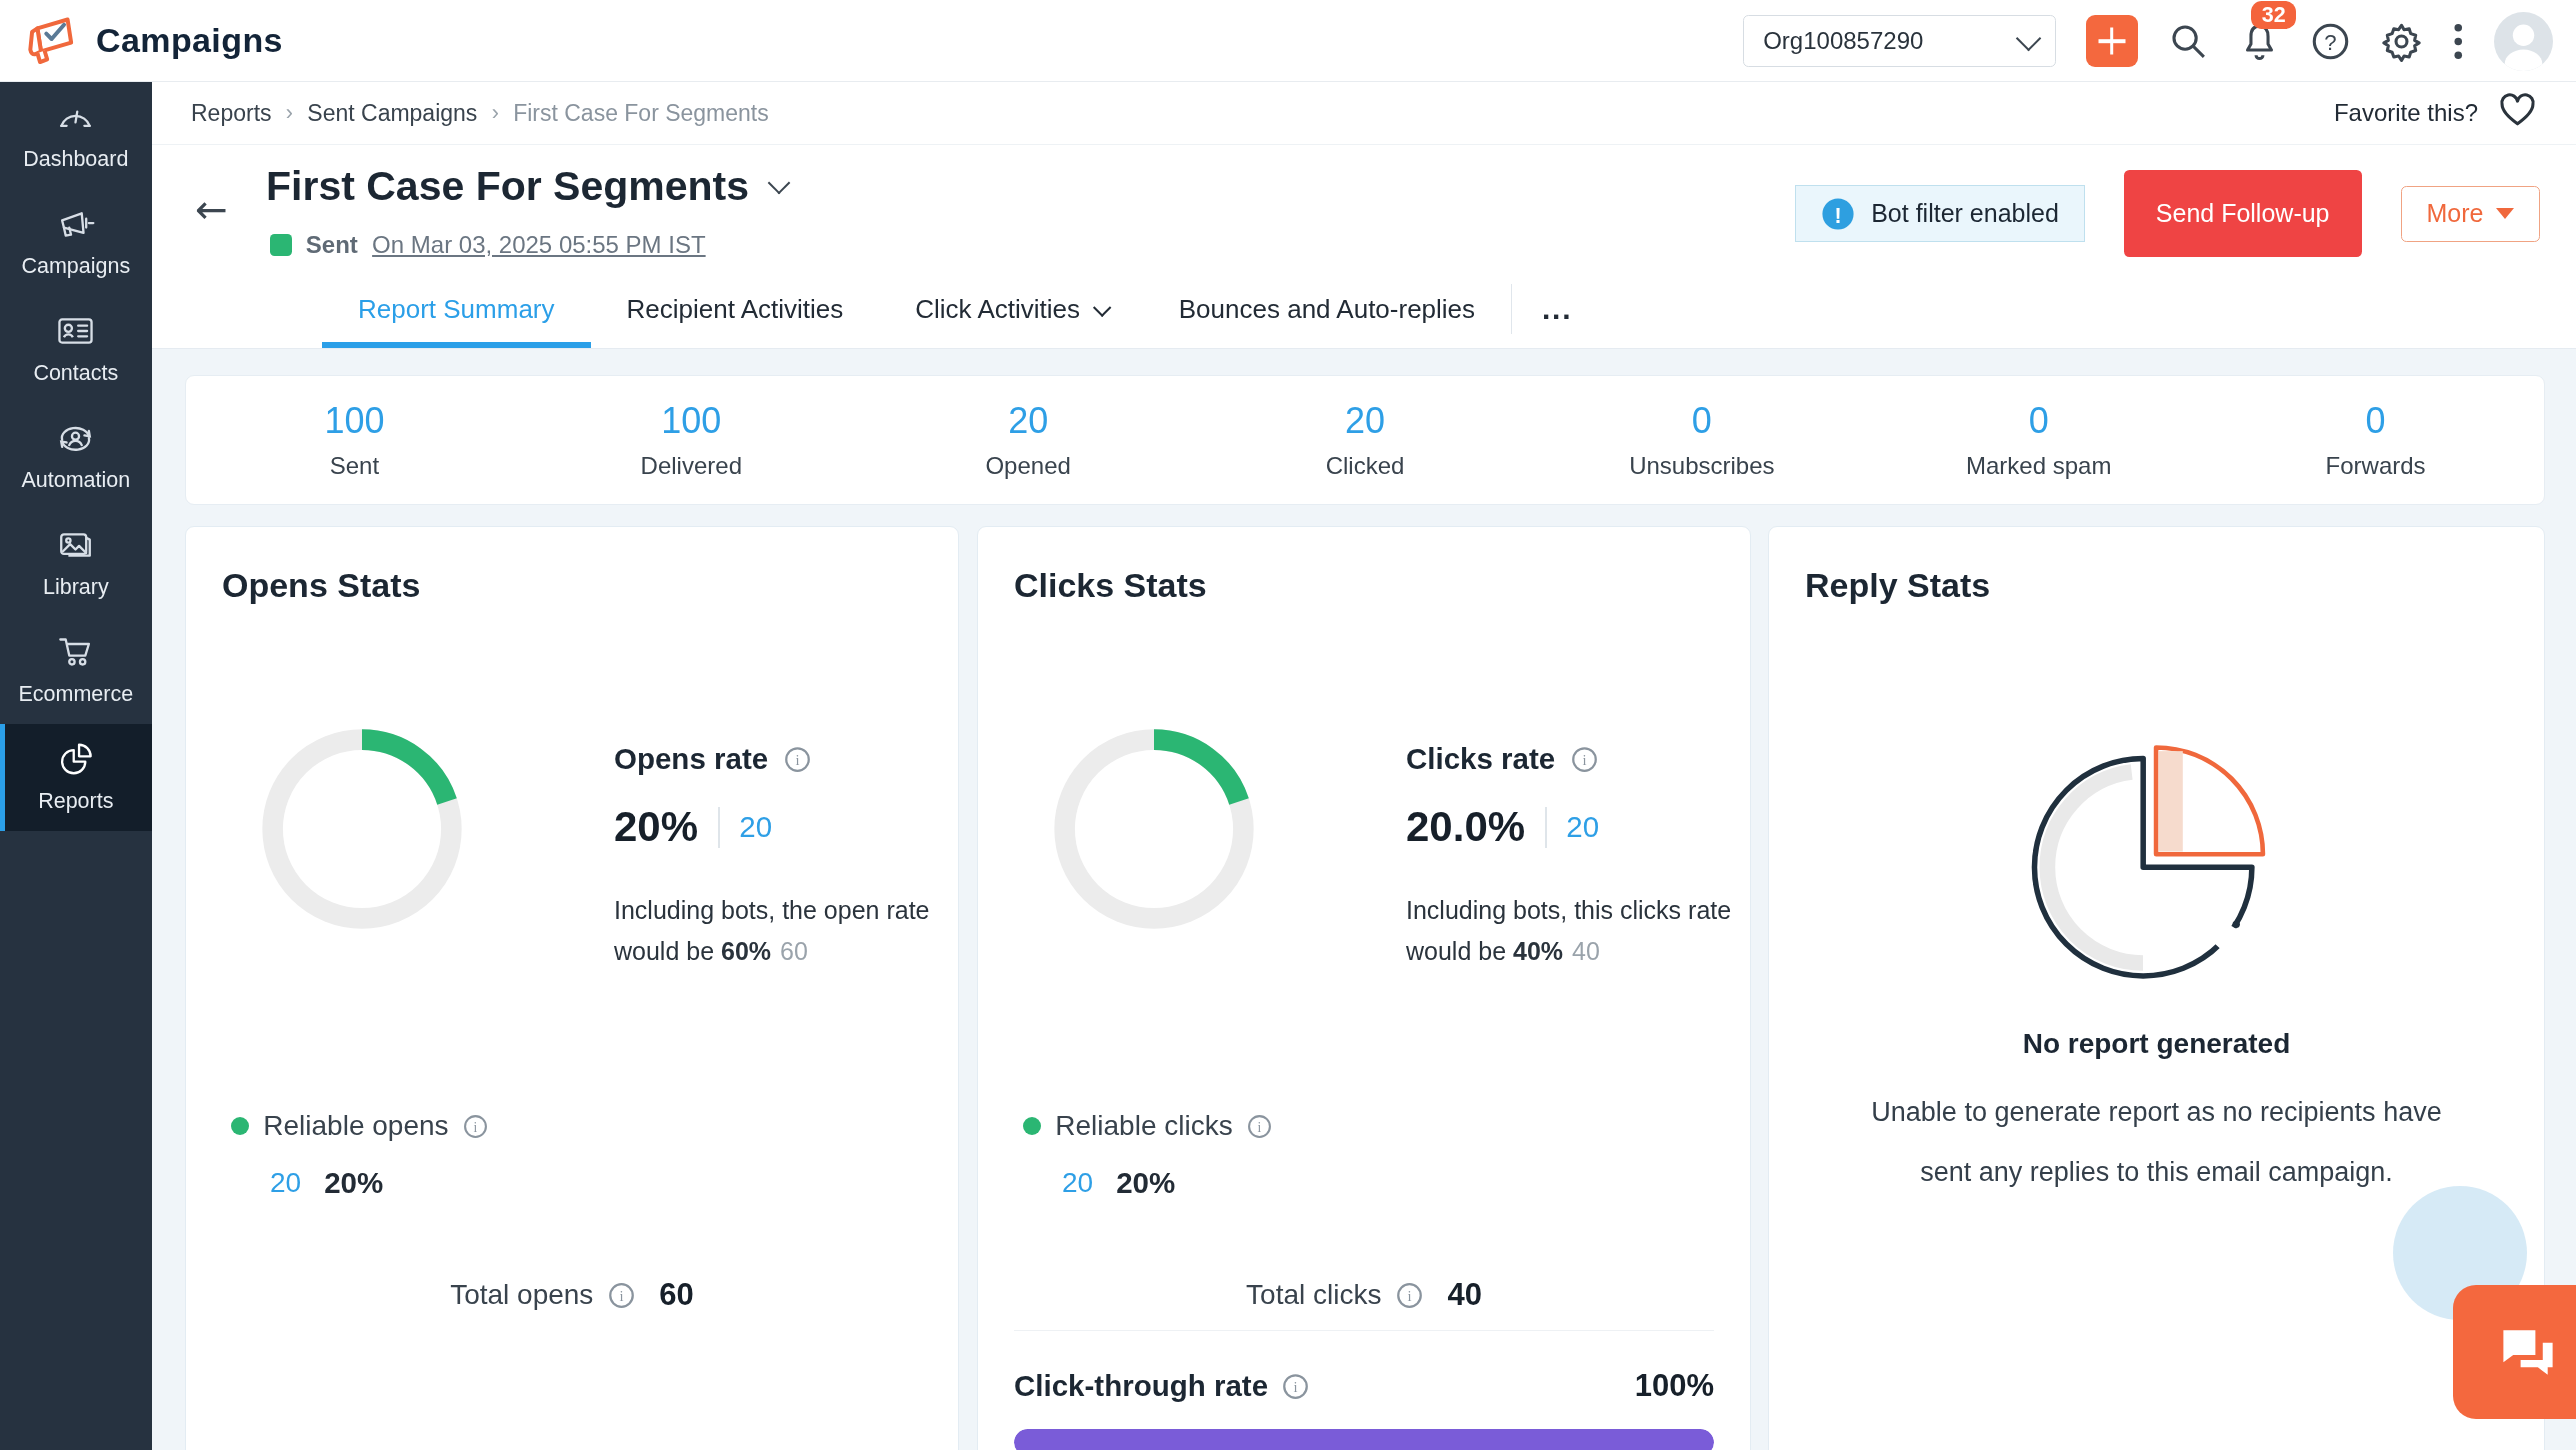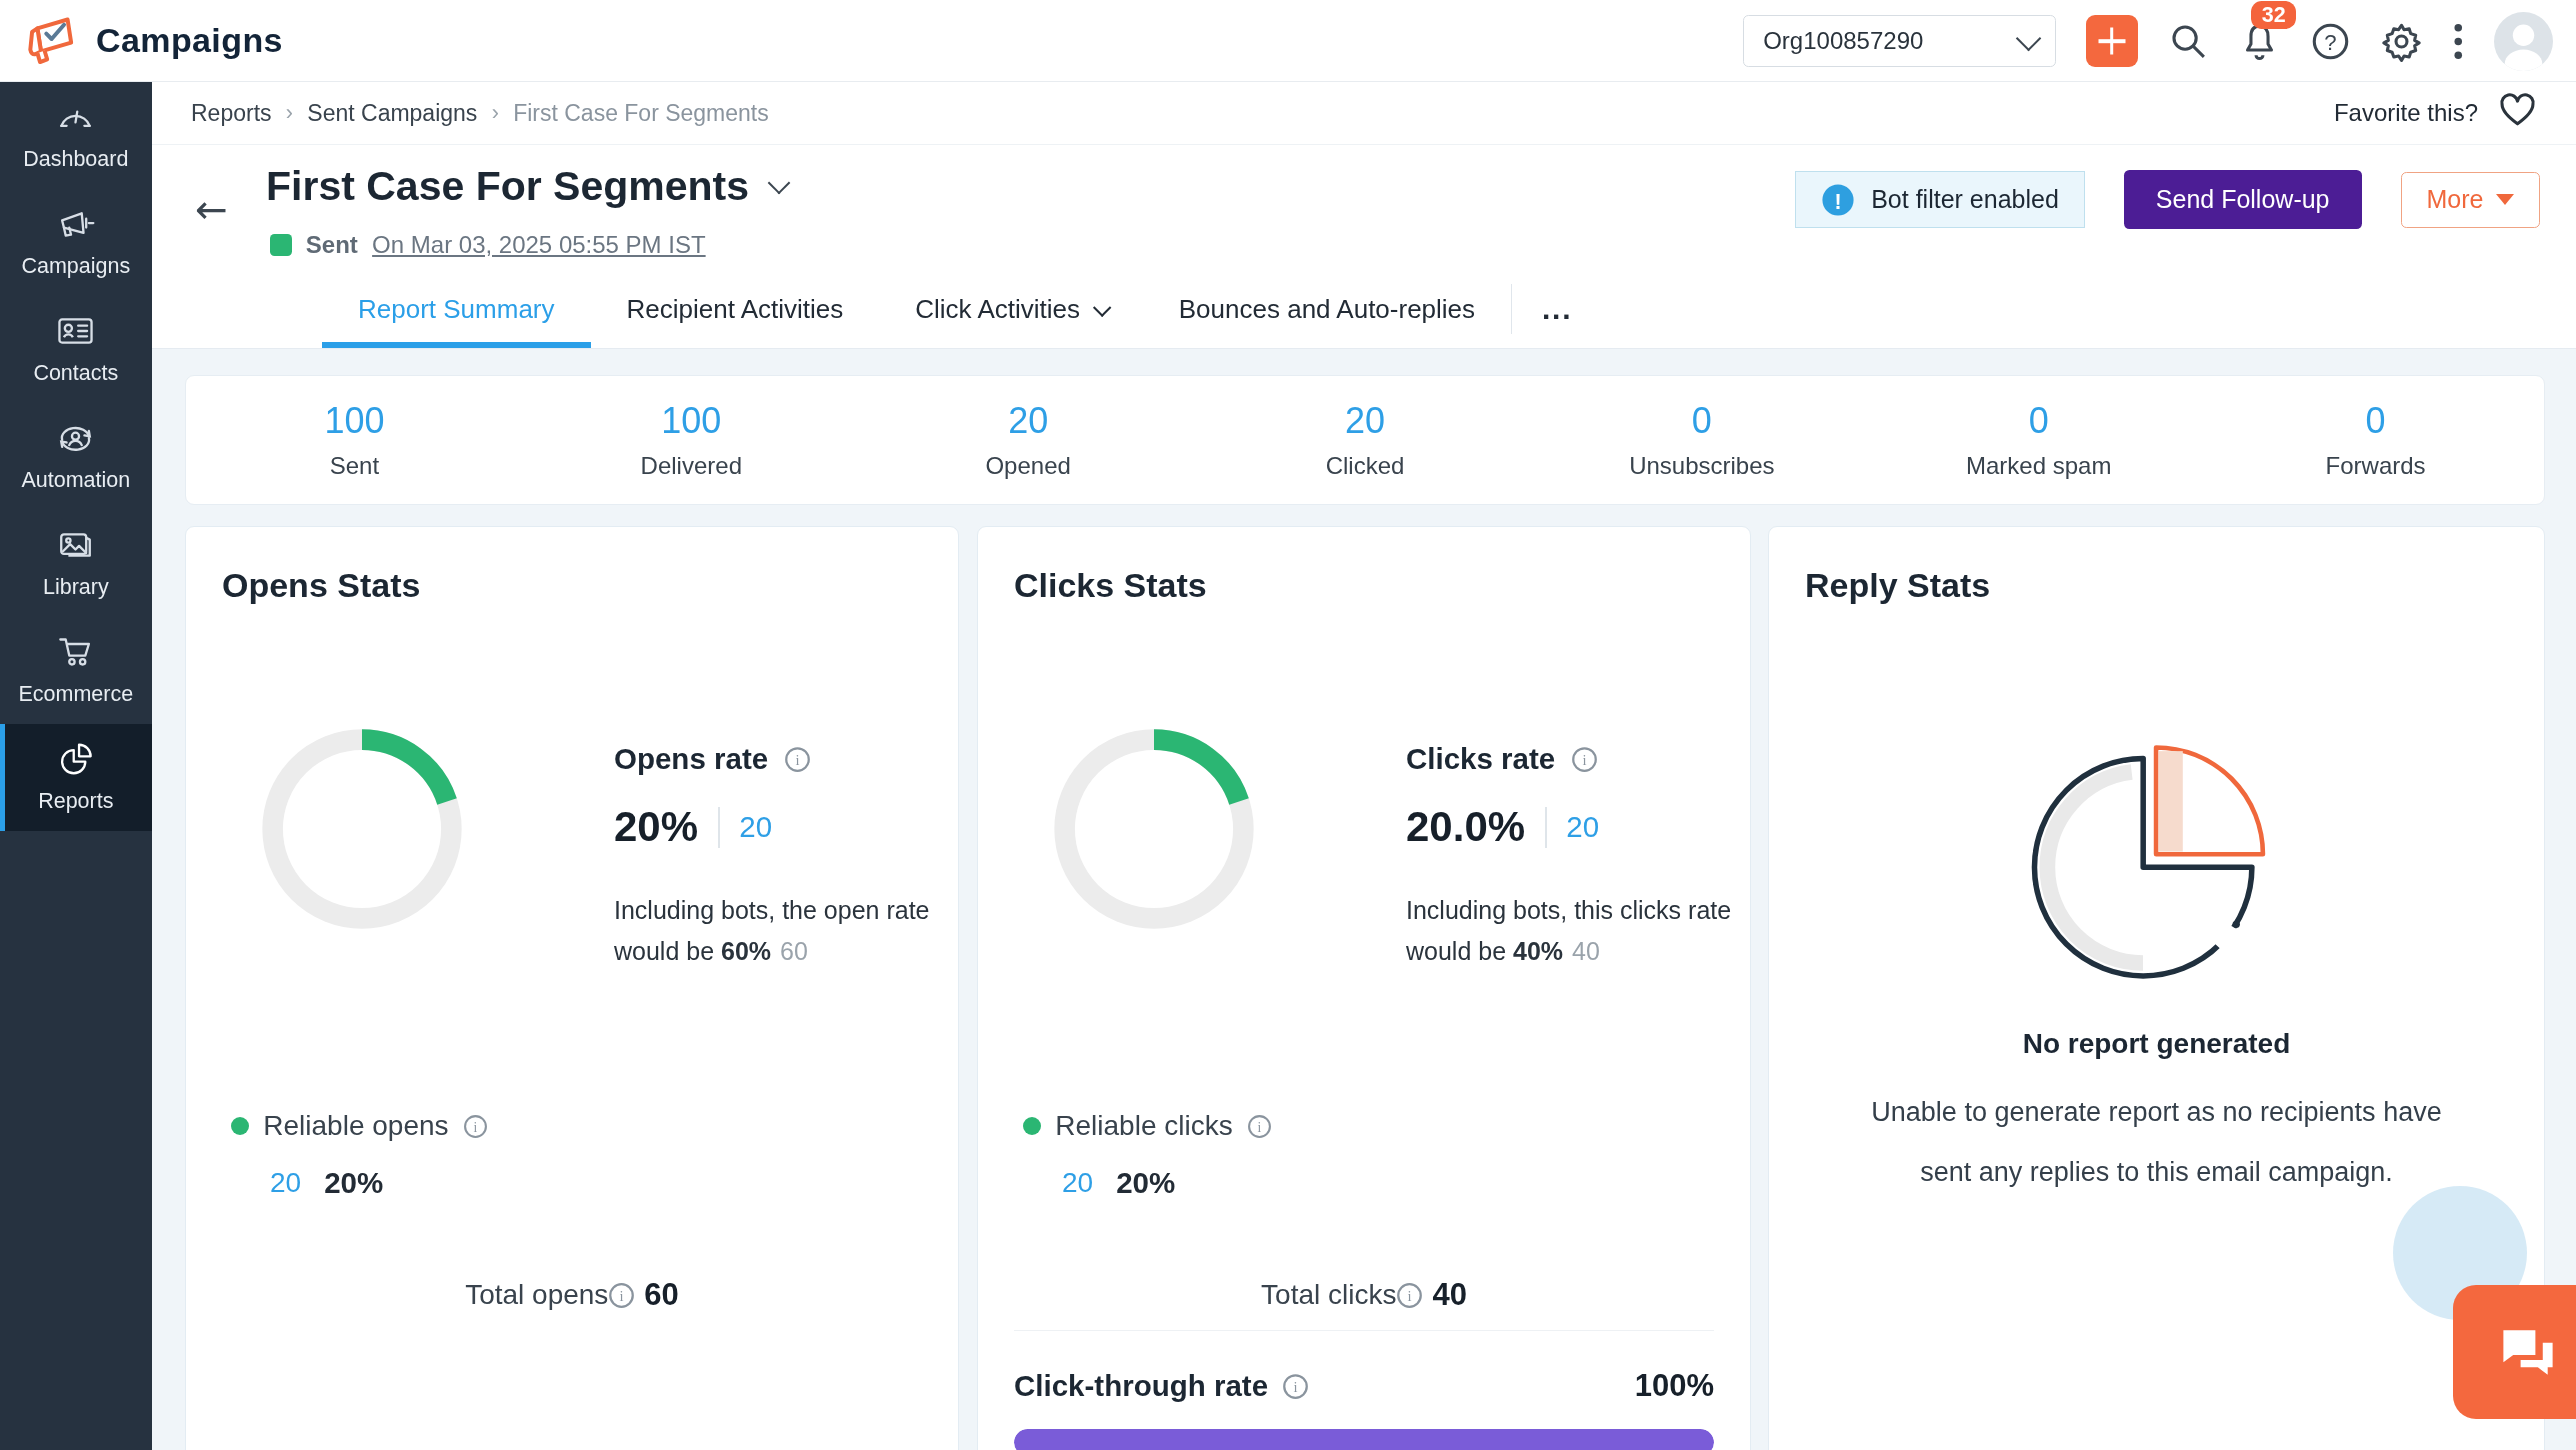--- a/index.html
+++ b/index.html
@@ -42,21 +42,21 @@
   .camp-title h1 { font-size:41px; font-weight:600; color:#1c2733; }
   .t-chev { width:16px; height:16px; border-right:2.7px solid #3c4650; border-bottom:2.7px solid #3c4650;
     transform:rotate(45deg); margin-top:-7.2px; cursor:pointer; }
   .sentline { position:absolute; left:118px; top:86px; display:flex; align-items:center; gap:14.3px; }
   .sent-square { width:21.5px; height:21.5px; border-radius:4.5px; background:#2bb673; }
   .sent-status { font-size:24px; color:#5f6a75; font-weight:600; }
   .sent-date { font-size:24px; color:#6b7682;text-decoration:underline; }
   .hdr-actions { position:absolute; right:36px; top:25px; display:flex; align-items:center; gap:39px; }
   .botfilter { display:flex; align-items:center; gap:16px; background:#eaf6fc; border:0.9px solid #bfe0ee;
     padding:10.7px 25px; font-size:25px; color:#1c2733; cursor:pointer; }
-  .send-followup { background:#4c1d95; color:#fff; border:none; font-size:25px; padding:15px 32px;
+  .send-followup { background:#ef4444; color:#fff; border:none; font-size:25px; padding:29px 32px;
     border-radius:5.4px; cursor:pointer; font-family:inherit; }
   .more-btn { background:#fff; color:#f0683c; border:1.8px solid #f0a383; font-size:25px; padding:12.5px 25px;
     border-radius:5.4px; cursor:pointer; display:flex; align-items:center; gap:12.5px; font-family:inherit; }
   .caret-down { width:0; height:0; border-left:9px solid transparent; border-right:9px solid transparent;
     border-top:11.6px solid #f0683c; }
   .tabsrow { position:absolute; left:0; top:188px; width:100%; height:79px; background:#fff;
     border-bottom:0.9px solid #e5ebf1; display:flex; align-items:stretch; padding-left:170px; }
   .tab { display:flex; align-items:center; gap:14.3px; padding:0 36px; font-size:26px; color:#222b35;
     cursor:pointer; position:relative; }
   .tab.active { color:#2b9fe8; }
@@ -87,21 +87,21 @@
   .bots-para { margin-top:39px; font-size:25px; color:#2a333c; line-height:41px; }
   .bots-bold { font-weight:700; }
   .bots-count { color:#9aa3ab; margin-left:9px; }
   .legend { position:absolute; left:45px; top:583px; display:flex; align-items:center; gap:14.3px; }
   .dot { width:18px; height:18px; border-radius:50%; background:#2bb673; }
   .legend-label { font-size:28px; color:#39434d; }
   .legend-vals { position:absolute; left:84px; top:639px; display:flex; align-items:center; gap:23px; }
   .legend-count { font-size:28px; color:#2e9fe6; cursor:pointer; }
   .legend-pct { font-size:29.5px; font-weight:700; color:#222b35; }
   .totalrow { position:absolute; left:0; top:750px; width:100%; display:flex; align-items:center;
-    justify-content:center; gap:0; }
+    justify-content:center; gap:15px; }
   .total-label { font-size:28px; color:#39434d; }
   .total-value { font-size:31px; font-weight:700; color:#17202a; margin-left:9px; }
   .cdivider { position:absolute; left:36px; right:36px; top:803px; border-top:1.8px solid #eef1f4; }
   .ctr-row { position:absolute; left:36px; right:36px; top:841px; display:flex; align-items:center; }
   .ctr-label { font-size:29.5px; font-weight:700; color:#1c2733; }
   .ctr-value { margin-left:auto; font-size:31px; font-weight:700; color:#17202a; }
   .ctr-track { position:absolute; left:36px; right:36px; top:902px; height:27px; border-radius:14.3px; background:#ece7fb; overflow:hidden; }
   .ctr-bar { height:100%; background:#7a5cd8; border-radius:14.3px; }
   .reply-pie { position:absolute; left:50%; transform:translateX(-50%); top:179px; }
   .empty-title { position:absolute; left:0; top:501px; width:100%; text-align:center;

